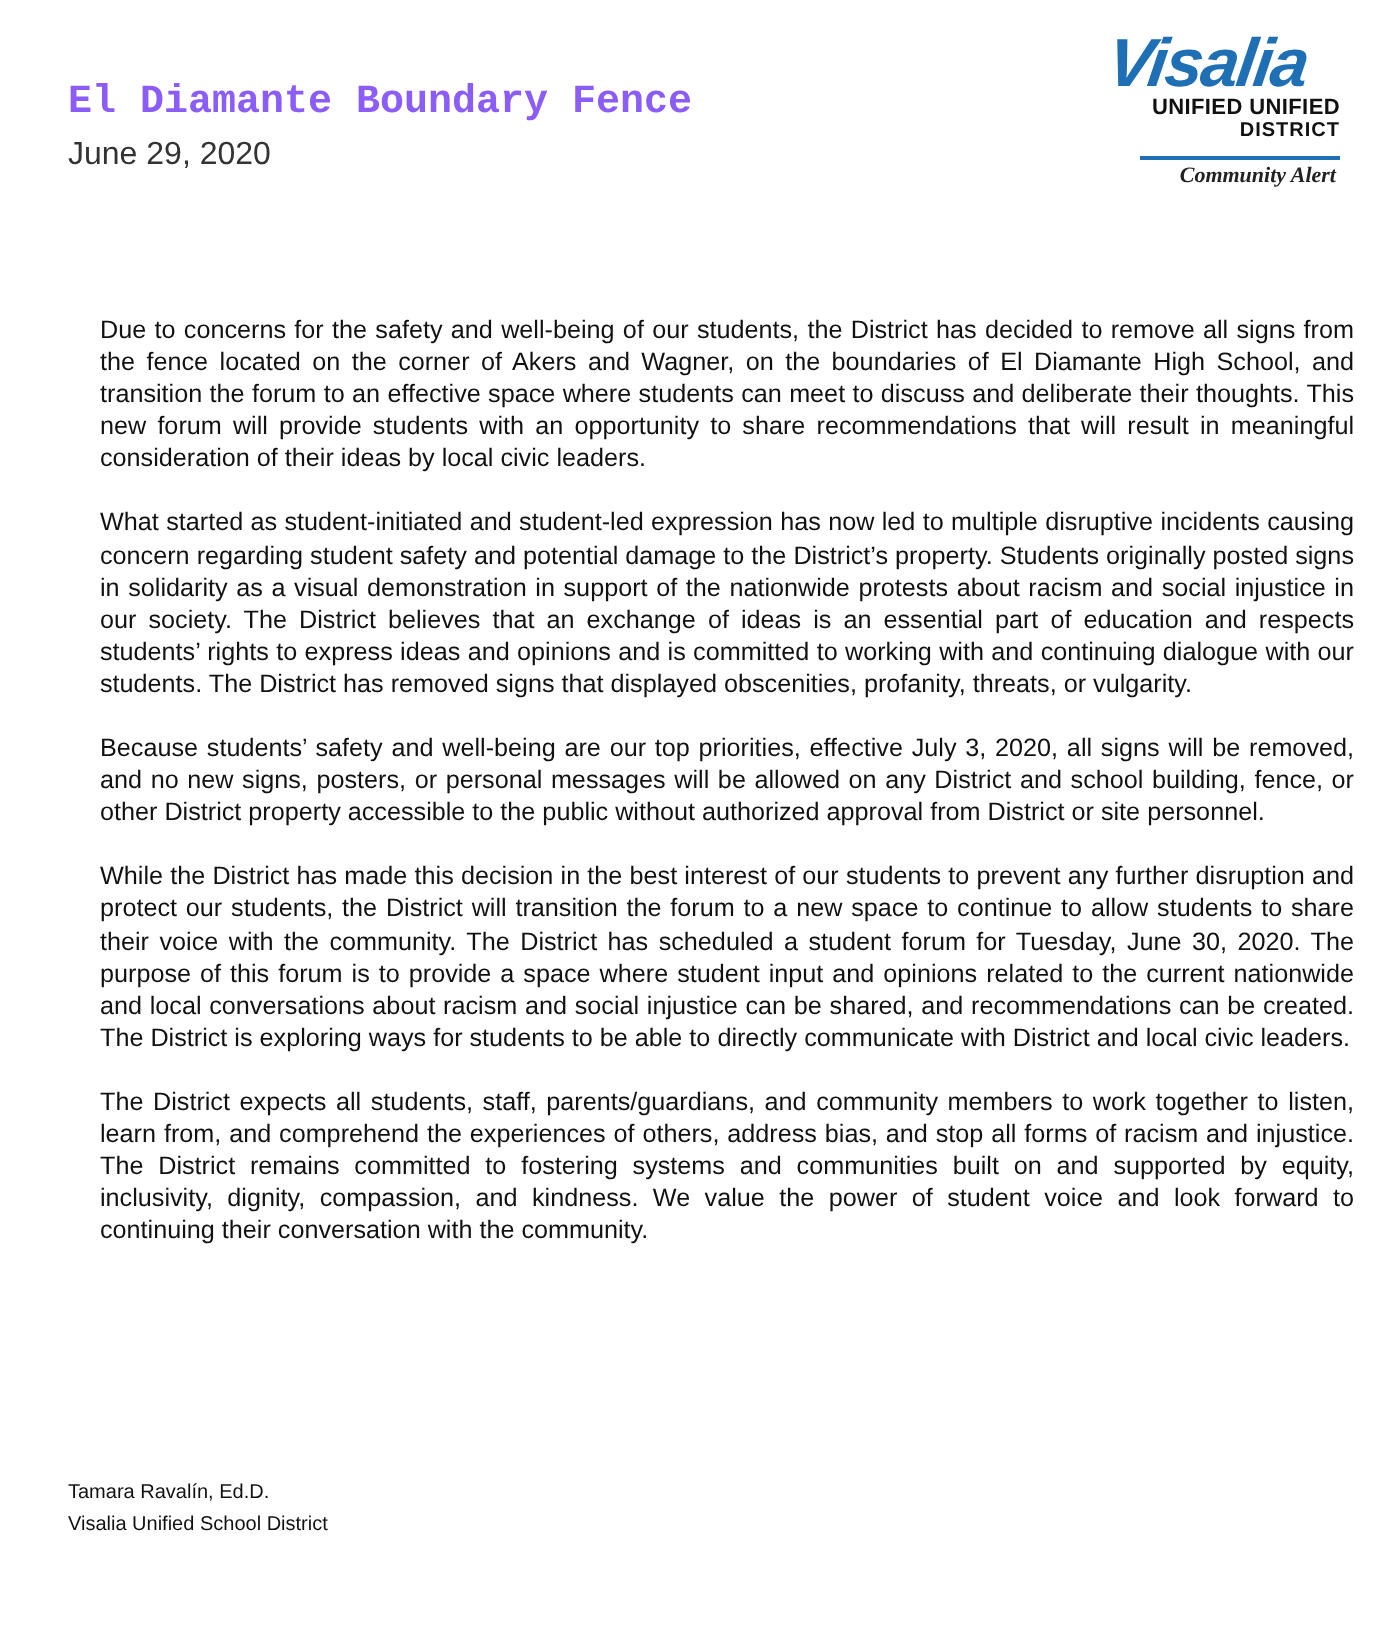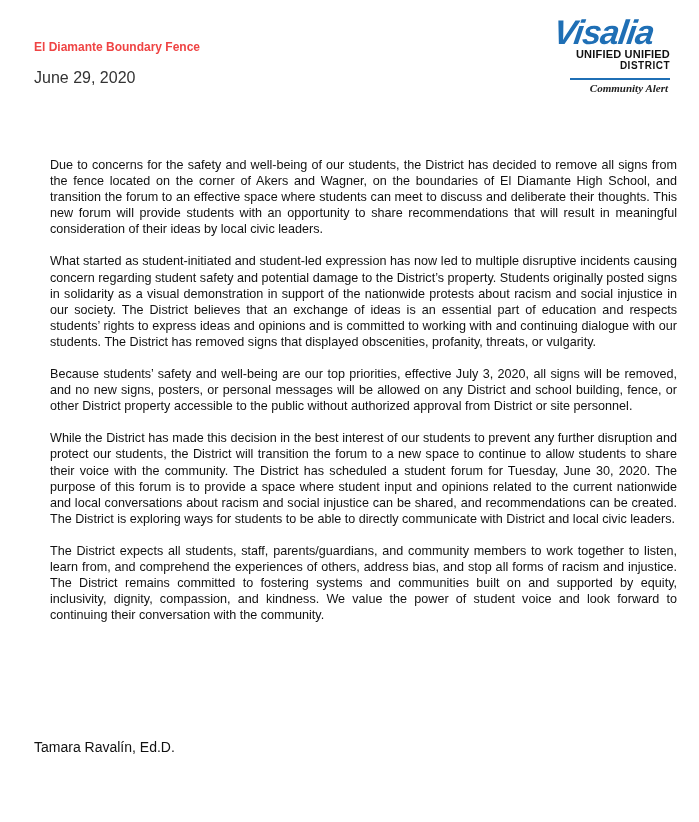--- a/index.html
+++ b/index.html
@@ -1,27 +1,27 @@
 <!DOCTYPE html>
 <html><head>
 <meta charset="utf-8">
 <style>
   html, body { margin: 0; padding: 0; background: #ffffff; }
   body { width: 699px; height: 822px; position: relative; overflow: hidden; color: #111; }
-  .header-title { position: absolute; left: 34px; top: 40px; font-family: Liberation Sans, sans-serif; font-weight: bold; font-size: 12px; color: #ef4444; }
+  .header-title { position: absolute; left: 34px; top: 40px; font-family: Liberation Mono, monospace; font-weight: bold; font-size: 20px; color: #8b5cf6; }
   .header-date { position: absolute; left: 34px; top: 69px; font-family: "Liberation Sans", sans-serif; font-weight: normal; font-size: 16px; color: #333; }
   .logo { position: absolute; left: 548px; top: 14px; width: 130px; height: 90px; }
   .logo .brand { position: absolute; left: 6px; top: 0px; font-family: "Liberation Sans", sans-serif; font-weight: bold; font-style: italic; font-size: 34px; color: #1f6fb5; letter-spacing: -1px; transform: skewX(-8deg); line-height: 36px; }
   .logo .l1 { position: absolute; right: 8px; top: 34px; font-family: "Liberation Sans", sans-serif; font-weight: bold; font-size: 11px; color: #111; letter-spacing: 0.2px; }
   .logo .l2 { position: absolute; right: 8px; top: 46px; font-family: "Liberation Sans", sans-serif; font-weight: 900; font-size: 10px; color: #111; letter-spacing: 0.5px; }
   .logo .rule { position: absolute; left: 22px; right: 8px; top: 64px; height: 2px; background: #1f6fb5; }
   .logo .l3 { position: absolute; right: 10px; top: 68px; font-family: "Liberation Serif", serif; font-style: italic; font-weight: bold; font-size: 11px; color: #222; }
   .body-text { position: absolute; left: 34px; top: 157px; width: 643px; font-family: "Liberation Sans", sans-serif; font-size: 12.6px; line-height: 16.1px; color: #111; }
   .body-text p { margin: 0 0 16px 16px; text-align: justify; }
-  .sig { position: absolute; left: 34px; top: 739px; font-family: "Liberation Sans", sans-serif; font-size: 14px; line-height: 16.3px; color: #111; }
+  .sig { position: absolute; left: 34px; top: 739px; font-family: "Liberation Sans", sans-serif; font-size: 10px; line-height: 16.3px; color: #111; }
   .sig div { margin: 0; }
 </style>
 </head>
 <body>
 
 <div>
   <div class="header-title">El Diamante Boundary Fence</div>
   <div class="header-date">June 29, 2020</div>
 </div>
 
@@ -36,13 +36,14 @@
 <div class="body-text">
   <p>Due to concerns for the safety and well-being of our students, the District has decided to remove all signs from the fence located on the corner of Akers and Wagner, on the boundaries of El Diamante High School, and transition the forum to an effective space where students can meet to discuss and deliberate their thoughts. This new forum will provide students with an opportunity to share recommendations that will result in meaningful consideration of their ideas by local civic leaders.</p>
   <p>What started as student-initiated and student-led expression has now led to multiple disruptive incidents causing concern regarding student safety and potential damage to the District’s property. Students originally posted signs in solidarity as a visual demonstration in support of the nationwide protests about racism and social injustice in our society. The District believes that an exchange of ideas is an essential part of education and respects students’ rights to express ideas and opinions and is committed to working with and continuing dialogue with our students.  The District has removed signs that displayed obscenities, profanity, threats, or vulgarity.</p>
   <p>Because students’ safety and well-being are our top priorities, effective July 3, 2020, all signs will be removed, and no new signs, posters, or personal messages will be allowed on any District and school building, fence, or other District property accessible to the public without authorized approval from District or site personnel.</p>
   <p>While the District has made this decision in the best interest of our students to prevent any further disruption and protect our students, the District will transition the forum to a new space to continue to allow students to share their voice with the community. The District has scheduled a student forum for Tuesday, June 30, 2020.  The purpose of this forum is to provide a space where student input and opinions related to the current nationwide and local conversations about racism and social injustice can be shared, and recommendations can be created. The District is exploring ways for students to be able to directly communicate with District and local civic leaders.</p>
   <p>The District expects all students, staff, parents/guardians, and community members to work together to listen, learn from, and comprehend the experiences of others, address bias, and stop all forms of racism and injustice. The District remains committed to fostering systems and communities built on and supported by equity, inclusivity, dignity, compassion, and kindness.  We value the power of student voice and look forward to continuing their conversation with the community.</p>
 </div>
 
 <div class="sig">
   <div>Tamara Ravalín, Ed.D.</div>
+  <div>Visalia Unified School District</div>
 </div>
 
 </body></html>

